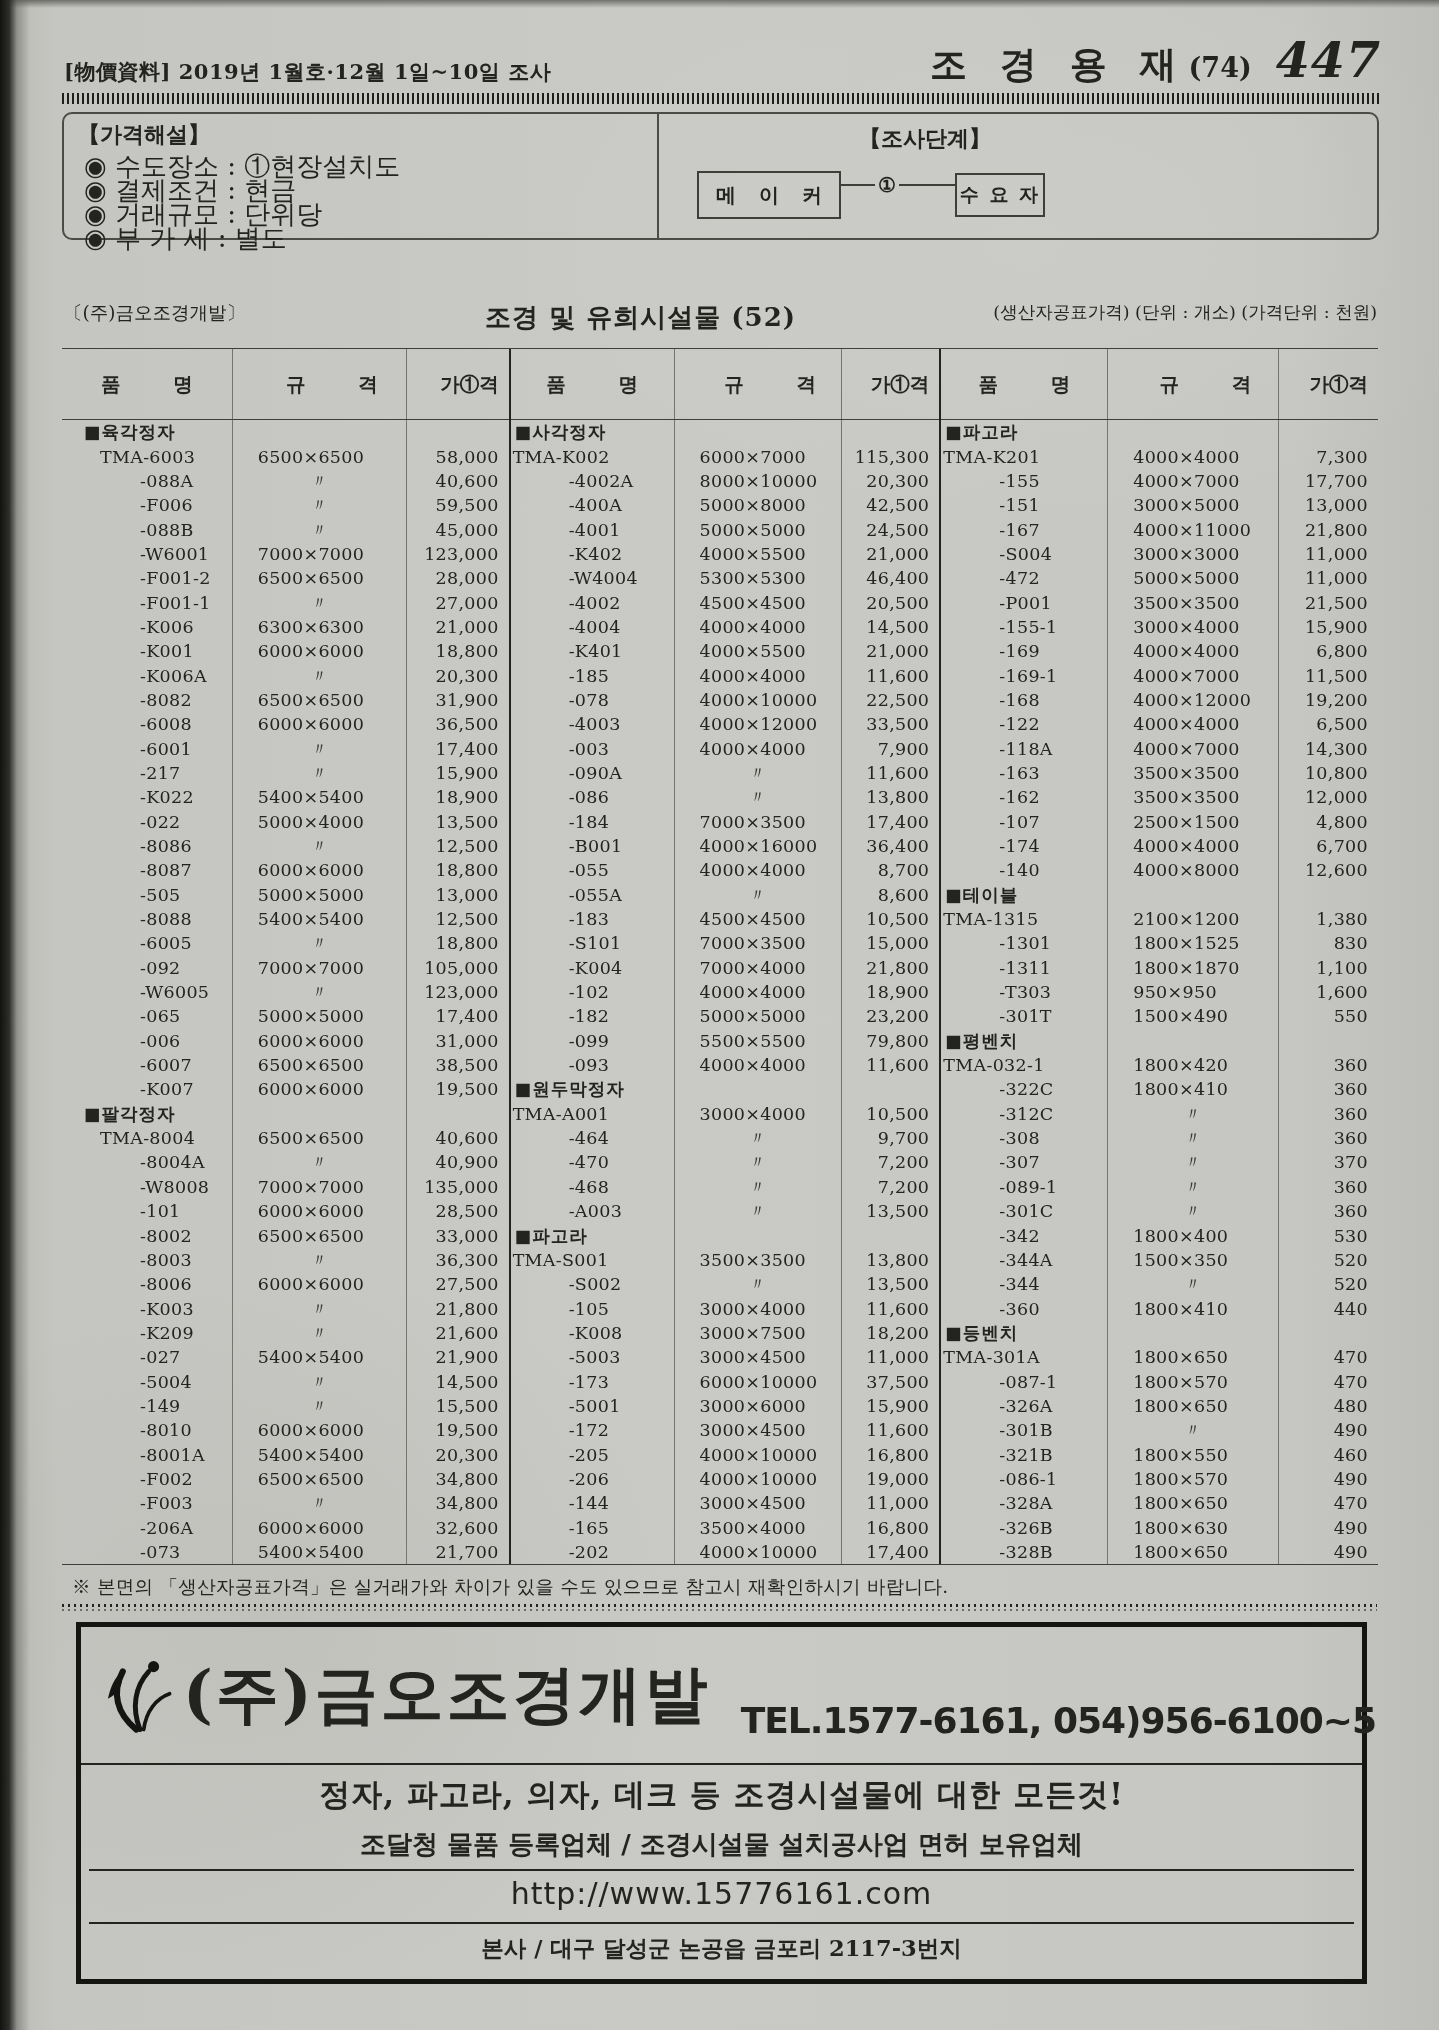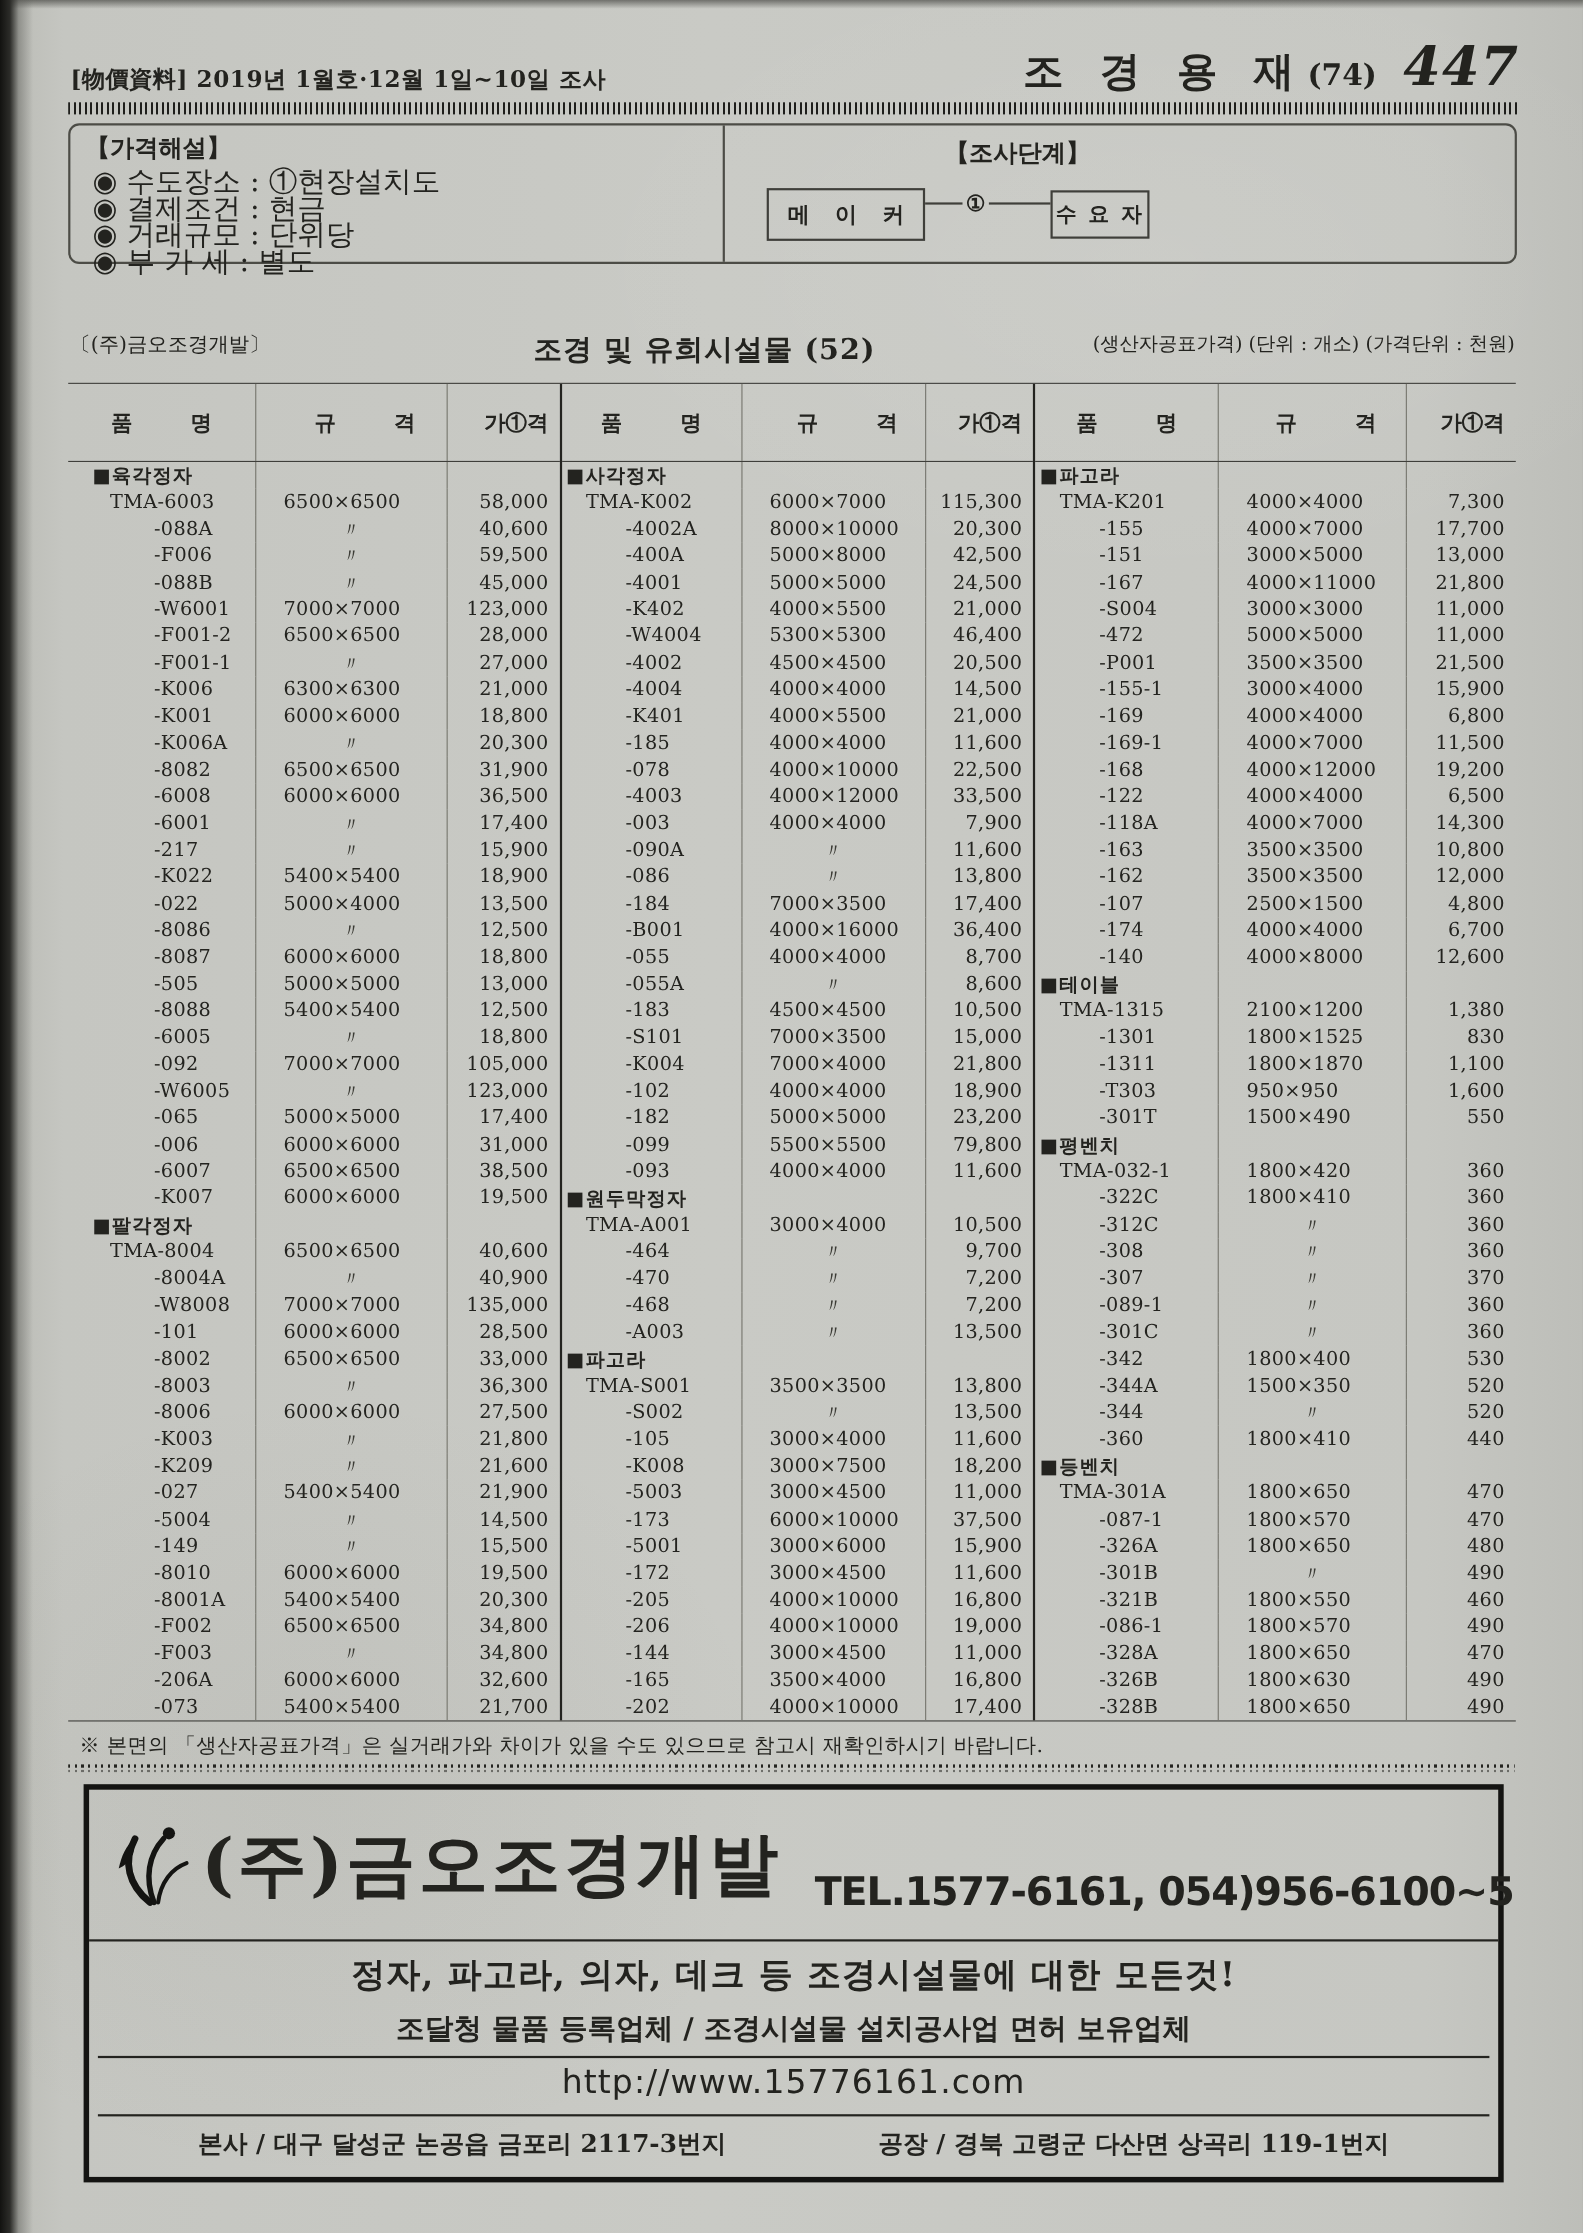--- a/index.html
+++ b/index.html
@@ -63,21 +63,21 @@
   .ghead .c{display:flex;align-items:center;justify-content:center;font-size:19.5px;font-weight:600;}
   .h-sp{word-spacing:46px;}
   .gbody{border-top:1.6px solid #3e3e3a;}
   .c{box-sizing:border-box;height:100%;display:flex;align-items:center;}
   .c.name{width:38%;}
   .c.spec{width:39%;border-left:1px solid #75756d;padding-left:25px;}
   .c.price{width:23%;border-left:1px solid #75756d;justify-content:flex-end;padding-right:10px;}
   .trow{display:flex;height:24.35px;font-size:17.5px;letter-spacing:0.3px;}
   .trow .c.spec.ditto{justify-content:center;padding-left:0;color:#3c3c36;}
   .c.name.secname{padding-left:4px;font-weight:600;letter-spacing:1px;}
-  .c.name.tma{padding-left:22px;}
+  .c.name.tma{padding-left:2px;}
   .c.name.sub{padding-left:58px;}
   .g0 .c.name.secname{padding-left:22px;}
   .g0 .c.name.tma{padding-left:38px;}
   .g0 .c.name.sub{padding-left:78px;}
 
   
   .footnote{position:absolute;left:72px;top:1574px;font-size:18.5px;letter-spacing:0.3px;}
   .rule-dots{position:absolute;left:62px;right:62px;top:1604px;height:3px;
     background:repeating-linear-gradient(90deg,#23231f 0 2px,rgba(0,0,0,0) 2px 6px);}
   .rule-dots2{position:absolute;left:62px;right:62px;top:1609px;height:2px;
@@ -888,19 +888,18 @@
       <div class="ad-company">(주)금오조경개발</div>
       <div class="ad-tel">TEL.1577-6161, 054)956-6100~5</div>
     </div>
     <div class="ad-slogan">정자, 파고라, 의자, 데크 등 조경시설물에 대한 모든것!</div>
     <div class="ad-sub">조달청 물품 등록업체 / 조경시설물 설치공사업 면허 보유업체</div>
     <div class="ad-rule"></div>
     <div class="ad-url">http://www.15776161.com</div>
     <div class="ad-rule"></div>
     <div class="ad-addr">
       <span>본사 / 대구 달성군 논공읍 금포리 2117-3번지</span>
-      <span>공장 / 경북 고령군 다산면 상곡리 119-1번지</span>
     </div>
   </div>
 
   <div class="edge-left"></div>
   <div class="edge-top"></div>
 </div>
 
 </body></html>

